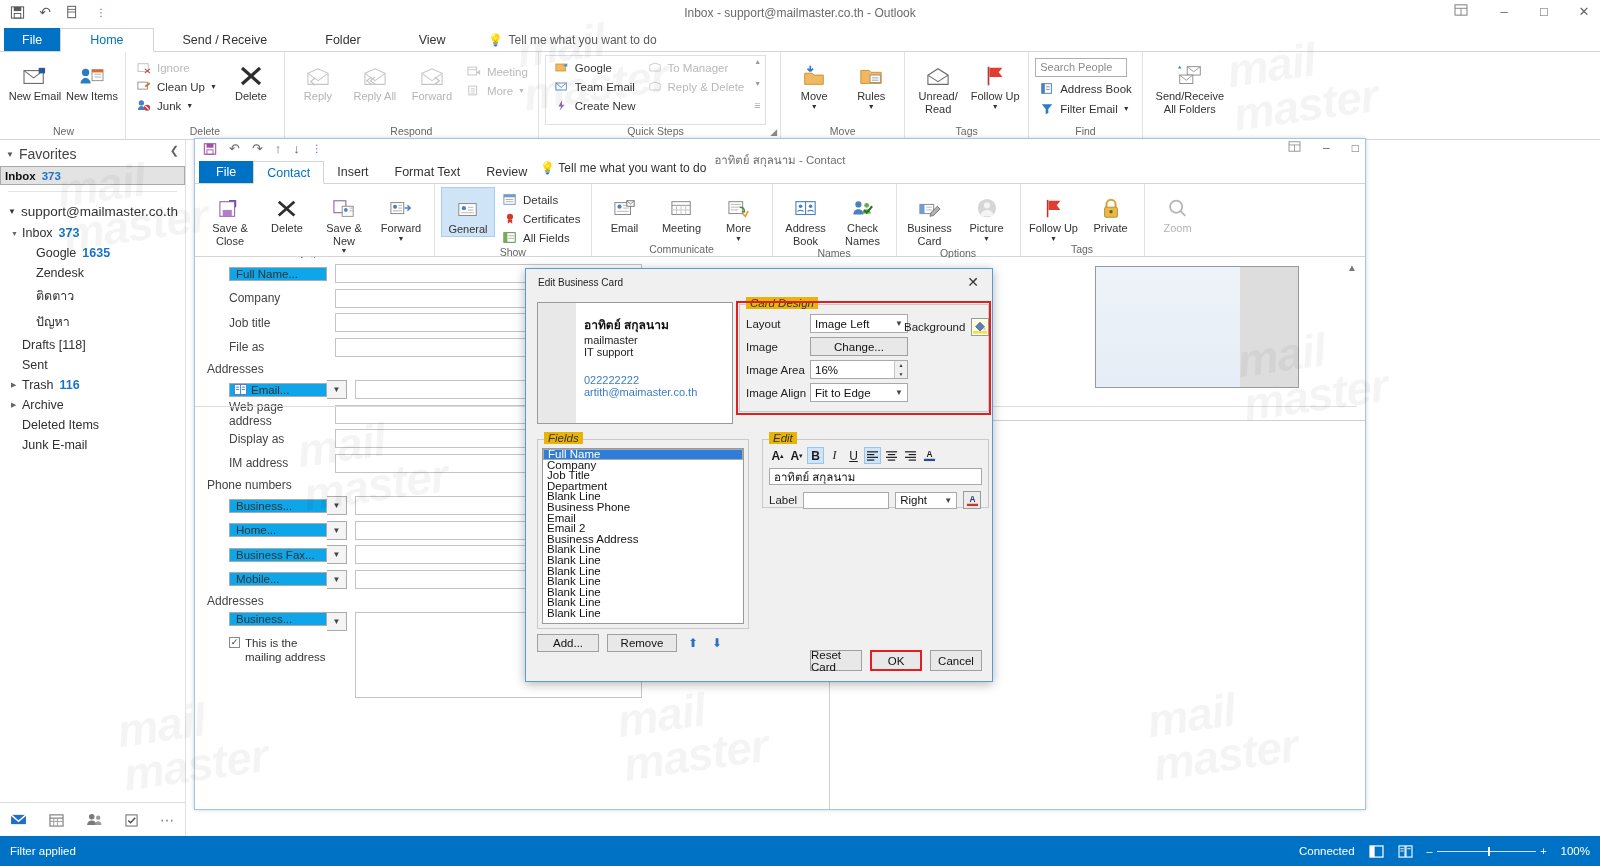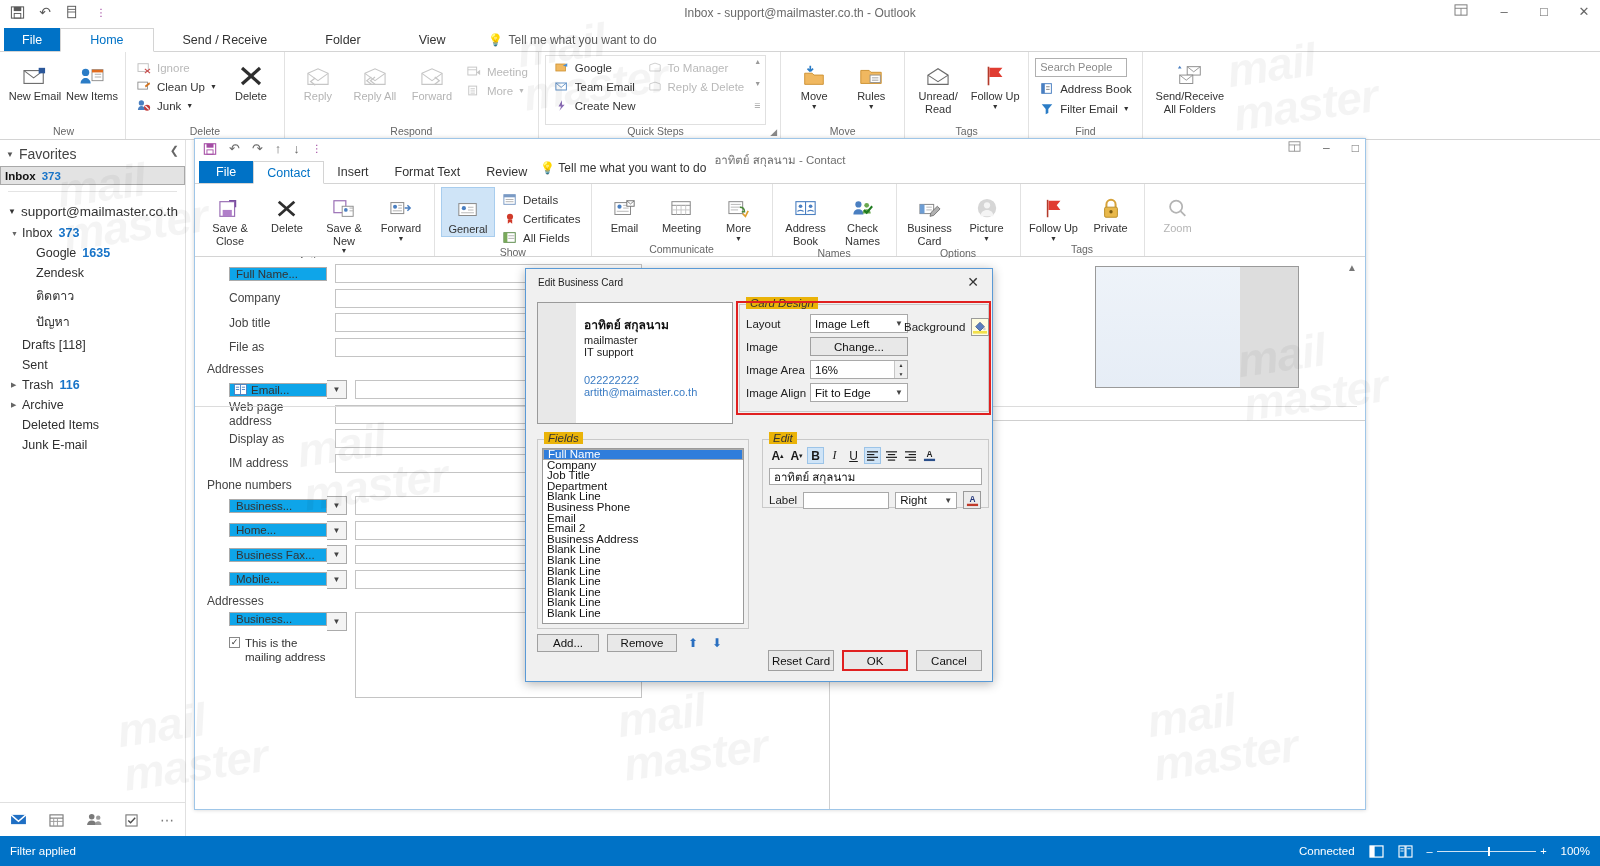--- a/index.html
+++ b/index.html
@@ -210,21 +210,21 @@
   .ftb.on { background:#cfe4f7; border:1px solid #9cc4e8; }
   .ftb sup { font-size:7px; }
   .valinput { position:absolute; left:6px; top:28px; right:6px; height:17px; border:1px solid #a9a9a9;
               background:#fff; font-size:11.5px; padding:0 4px; display:flex; align-items:center; color:#111; }
   .lblrow { position:absolute; left:6px; top:51px; right:4px; display:flex; align-items:center; gap:6px; }
   .lblrow .l { font-size:11.5px; color:#222; }
   .fontcolor { width:18px; height:18px; border:1px solid #9a9a9a; background:#ececec;
                display:flex; align-items:center; justify-content:center; }
 
   .dlgbtns { position:absolute; right:10px; bottom:10px; display:flex; gap:8px; }
-  .dlgbtns .db { width:66px; height:21px; border:1px solid #a0a0a0; background:#e8e8e8;
+  .dlgbtns .db { width:52px; height:21px; border:1px solid #a0a0a0; background:#e8e8e8;
                  font-size:11.5px; color:#111; display:flex; align-items:center; justify-content:center; }
   .dlgbtns .db.ok { border:2px solid #e02020; }
 
   
   svg { display:block; }
 </style>
 </head>
 <body>
 
 <div id="outlook">

